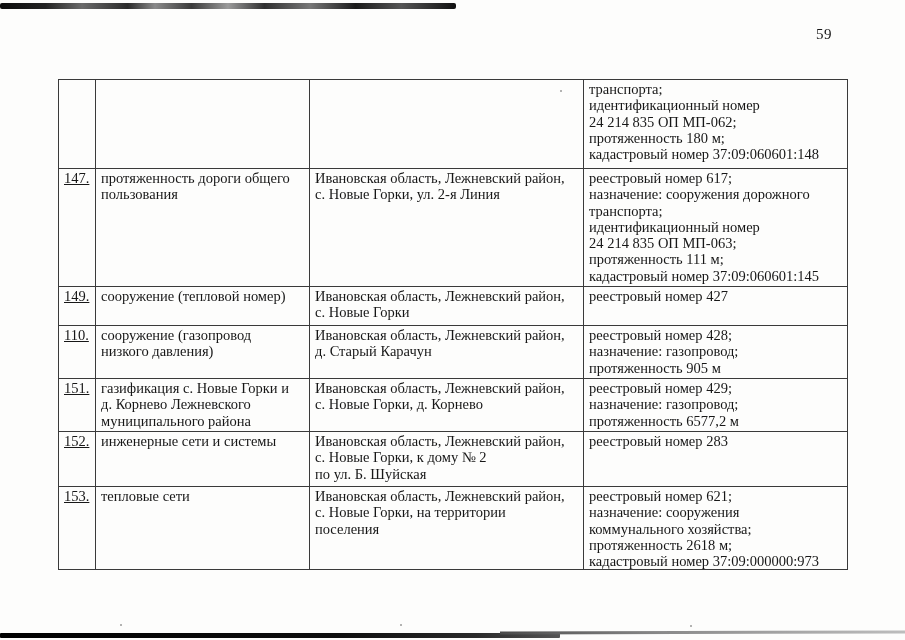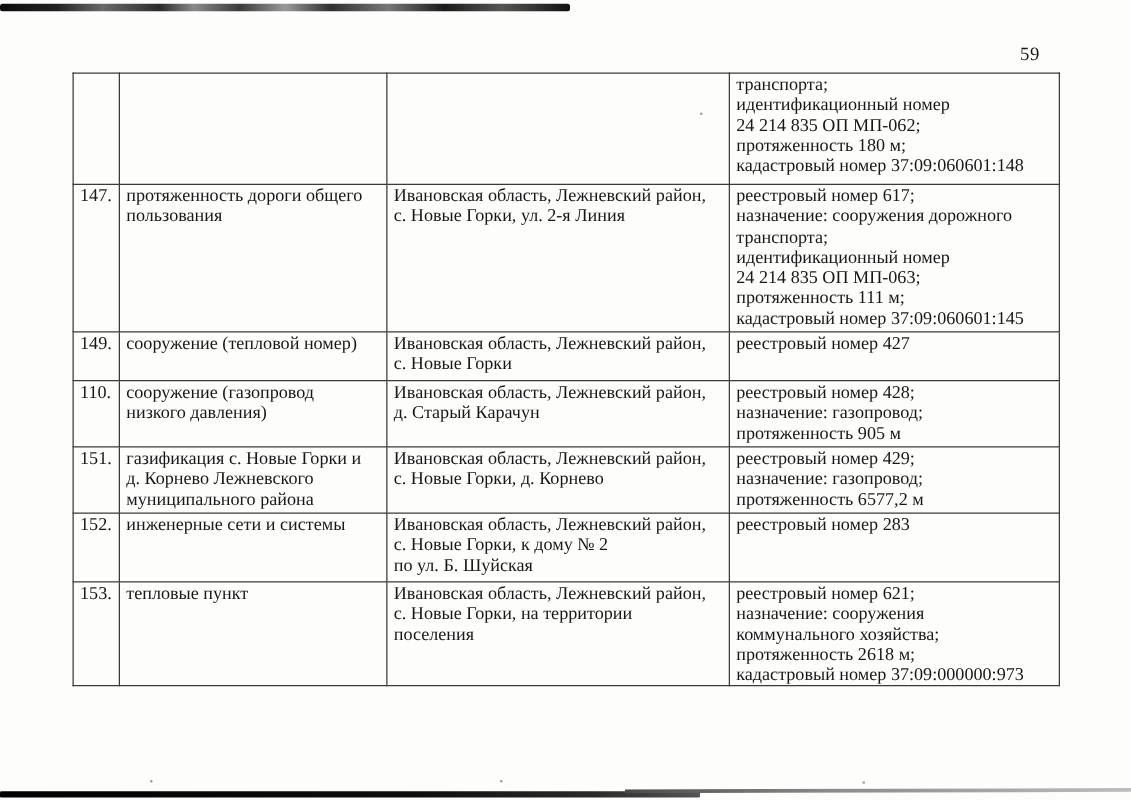--- a/index.html
+++ b/index.html
@@ -6,43 +6,43 @@
   html, body { width:905px; height:640px; }
   body {
     position:relative;
     background:#fdfdfc;
     font-family:"Liberation Serif","DejaVu Serif",serif;
     color:#171717;
     overflow:hidden;
   }
   .page-number {
     position:absolute;
-    top:36px;
+    top:26px;
     left:816px;
     font-size:15px;
     letter-spacing:0.5px;
   }
   table.registry {
     position:absolute;
     left:58px;
-    top:58px;
+    top:79px;
     width:789px;
     border-collapse:collapse;
     table-layout:fixed;
   }
   table.registry td {
     border:1px solid #3a3a3a;
     vertical-align:top;
     font-size:14.5px;
     line-height:16.3px;
     white-space:pre;
     overflow:hidden;
     padding:1px 3px 0 5px;
   }
-  td.c-num { padding-left:4px; }
+  td.c-num { padding-left:4px;text-decoration:underline; }
   tr.r0 { height:89px; }
   tr.r1 { height:118px; }
   tr.r2 { height:31px; }
   tr.r3 { height:39px; }
   tr.r4 { height:53px; }
   tr.r5 { height:53px;margin-top:26px; }
   tr.r6 { height:55px;margin-top:23px; }
   tr.r7 { height:82px; }
   
   .scan-top {
@@ -145,21 +145,21 @@
     <tr class="r6">
       <td class="c-num">152.</td>
       <td>инженерные сети и системы</td>
       <td>Ивановская область, Лежневский район,
 с. Новые Горки, к дому № 2
 по ул. Б. Шуйская</td>
       <td>реестровый номер 283</td>
     </tr>
     <tr class="r7">
       <td class="c-num">153.</td>
-      <td>тепловые пункт</td>
+      <td>тепловые сети</td>
       <td>Ивановская область, Лежневский район,
 с. Новые Горки, на территории
 поселения</td>
       <td>реестровый номер 621;
 назначение: сооружения
 коммунального хозяйства;
 протяженность 2618 м;
 кадастровый номер 37:09:000000:973</td>
     </tr>
   </tbody>

